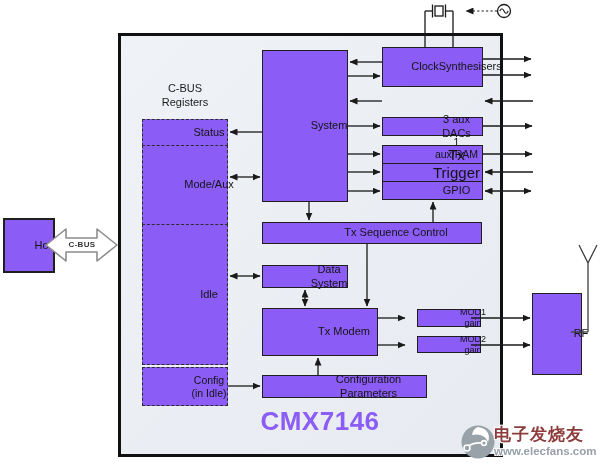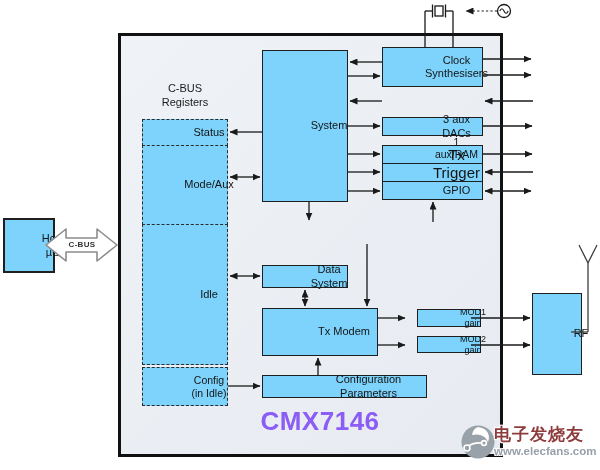--- a/index.html
+++ b/index.html
@@ -1,22 +1,22 @@
 <!DOCTYPE html>
 <html><head>
 <meta charset="utf-8">
 <style>
   html,body{margin:0;padding:0;background:#fff;}
   .stage{position:relative;width:600px;height:470px;background:#ffffff;overflow:hidden;
          font-family:"Liberation Sans",sans-serif;color:#1a1a1a;}
   .abs{position:absolute;box-sizing:border-box;}
   .chip{left:118px;top:33px;width:385px;height:424px;border:3px solid #111;
         background:linear-gradient(135deg,#eff2f6 0%,#e7ebf1 100%);}
-  .box{position:absolute;box-sizing:border-box;background:#7dd3fc;border:1.5px solid #1f1f1f;
-       display:flex;flex-direction:column;align-items:center;justify-content:center;
+  .box{position:absolute;box-sizing:border-box;background:#8b5cf6;border:1.5px solid #1f1f1f;
+       display:flex;flex-direction:row;align-items:center;justify-content:center;
        text-align:center;font-size:11px;line-height:1.2;color:#141414;padding-left:48px;}
   .dashedbox{border:1.6px dashed #2b2b2b;}
   .lbl{position:absolute;box-sizing:border-box;text-align:center;font-size:11px;
        line-height:14px;color:#1a1a1a;}
   .chipname{font-size:26px;font-weight:600;letter-spacing:0.5px;color:#8b5cf6;}
   .tiny{font-size:9px;margin-left:10px;}
   svg.overlay{position:absolute;left:0;top:0;width:600px;height:470px;pointer-events:none;}
   .wm-cn{position:absolute;left:494px;top:423px;width:110px;font-size:17px;font-weight:bold;
          letter-spacing:1px;color:#8d3b3b;
          text-shadow:-1px -1px 0 #fff,1px -1px 0 #fff,-1px 1px 0 #fff,1px 1px 0 #fff,0 0 2px #fff;}
@@ -68,20 +68,23 @@
   <div class="box" style="left:382px;top:145px;width:101px;height:19px;font-size:10.5px;">
     <span>1 aux/RAM DAC</span>
   </div>
   <div class="box" style="left:382px;top:163px;width:101px;height:19px;font-size:15px;">
     <span>Tx Trigger Input</span>
   </div>
   <div class="box" style="left:382px;top:181px;width:101px;height:19px;">
     <span>GPIO</span>
   </div>
 
+  <div class="box" style="left:262px;top:222px;width:220px;height:22px;">
+    <span>Tx Sequence Control</span>
+  </div>
 
   <div class="box" style="left:262px;top:265px;width:86px;height:23px;">
     <span>Data System</span>
   </div>
 
   <div class="box" style="left:262px;top:308px;width:116px;height:48px;">
     <span>Tx Modem</span>
   </div>
 
   <div class="box tiny" style="left:407px;top:309px;width:64px;height:18px;">

